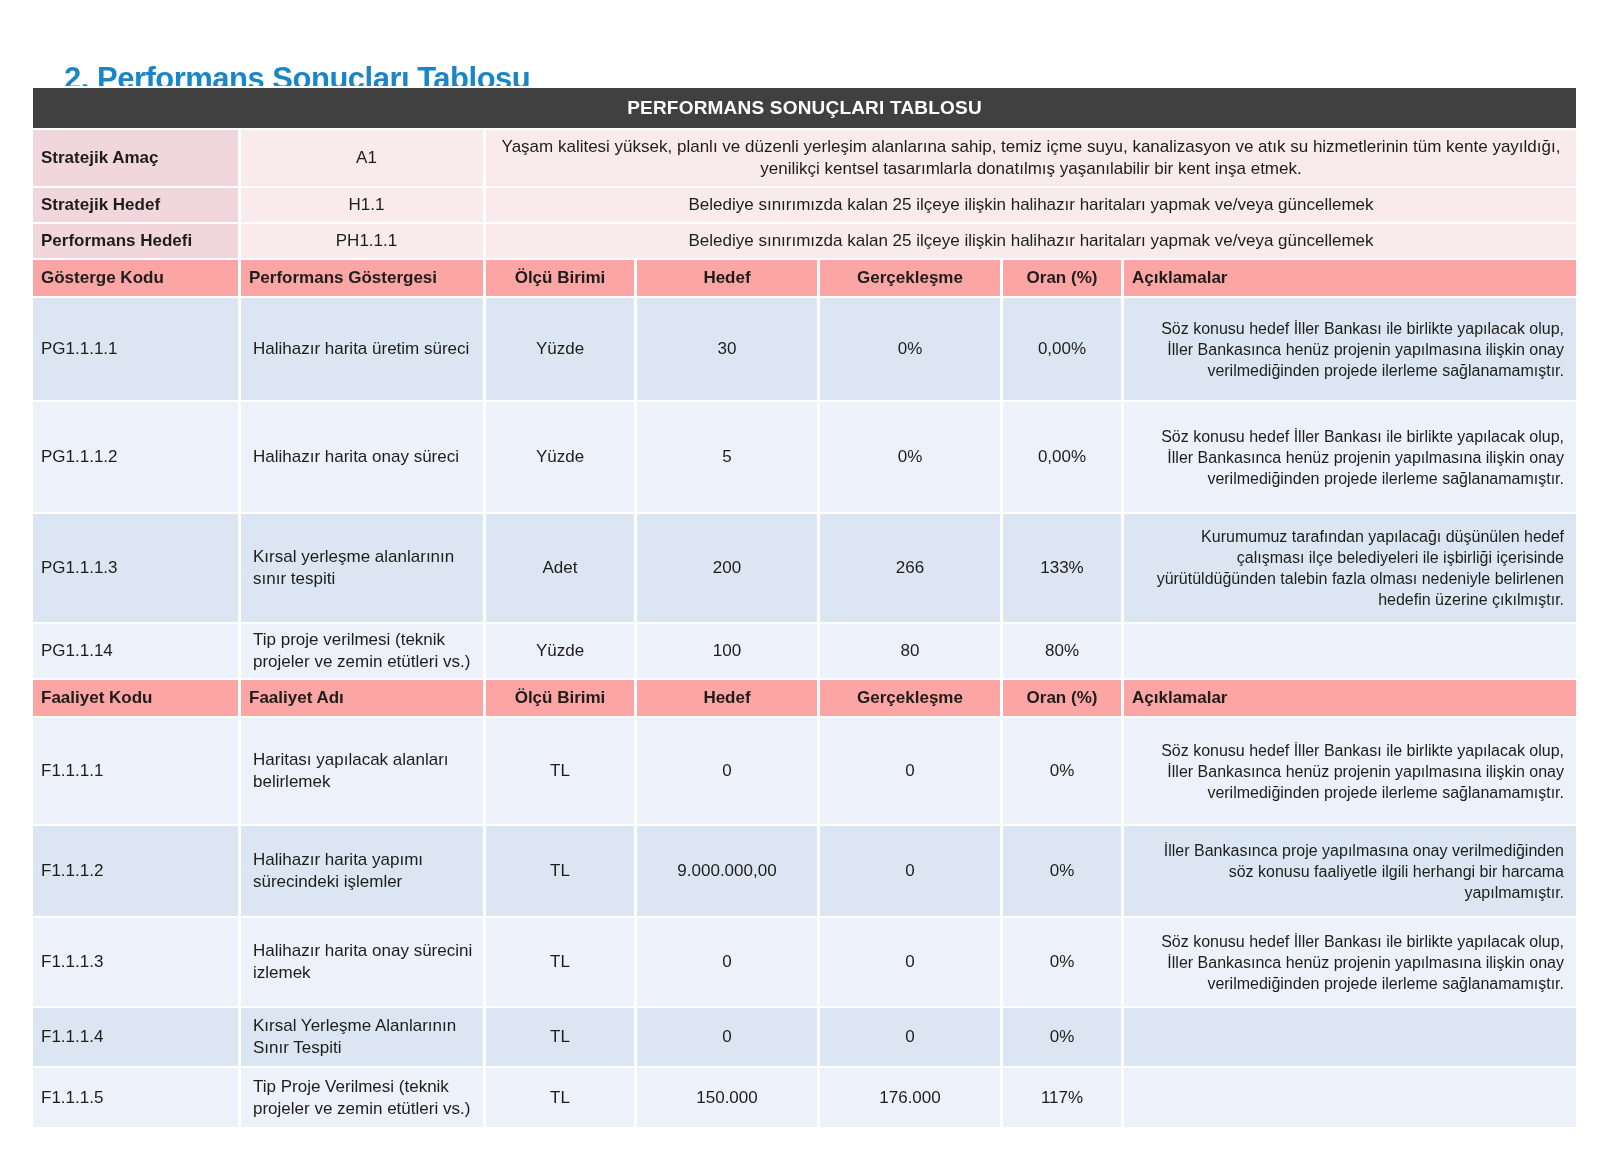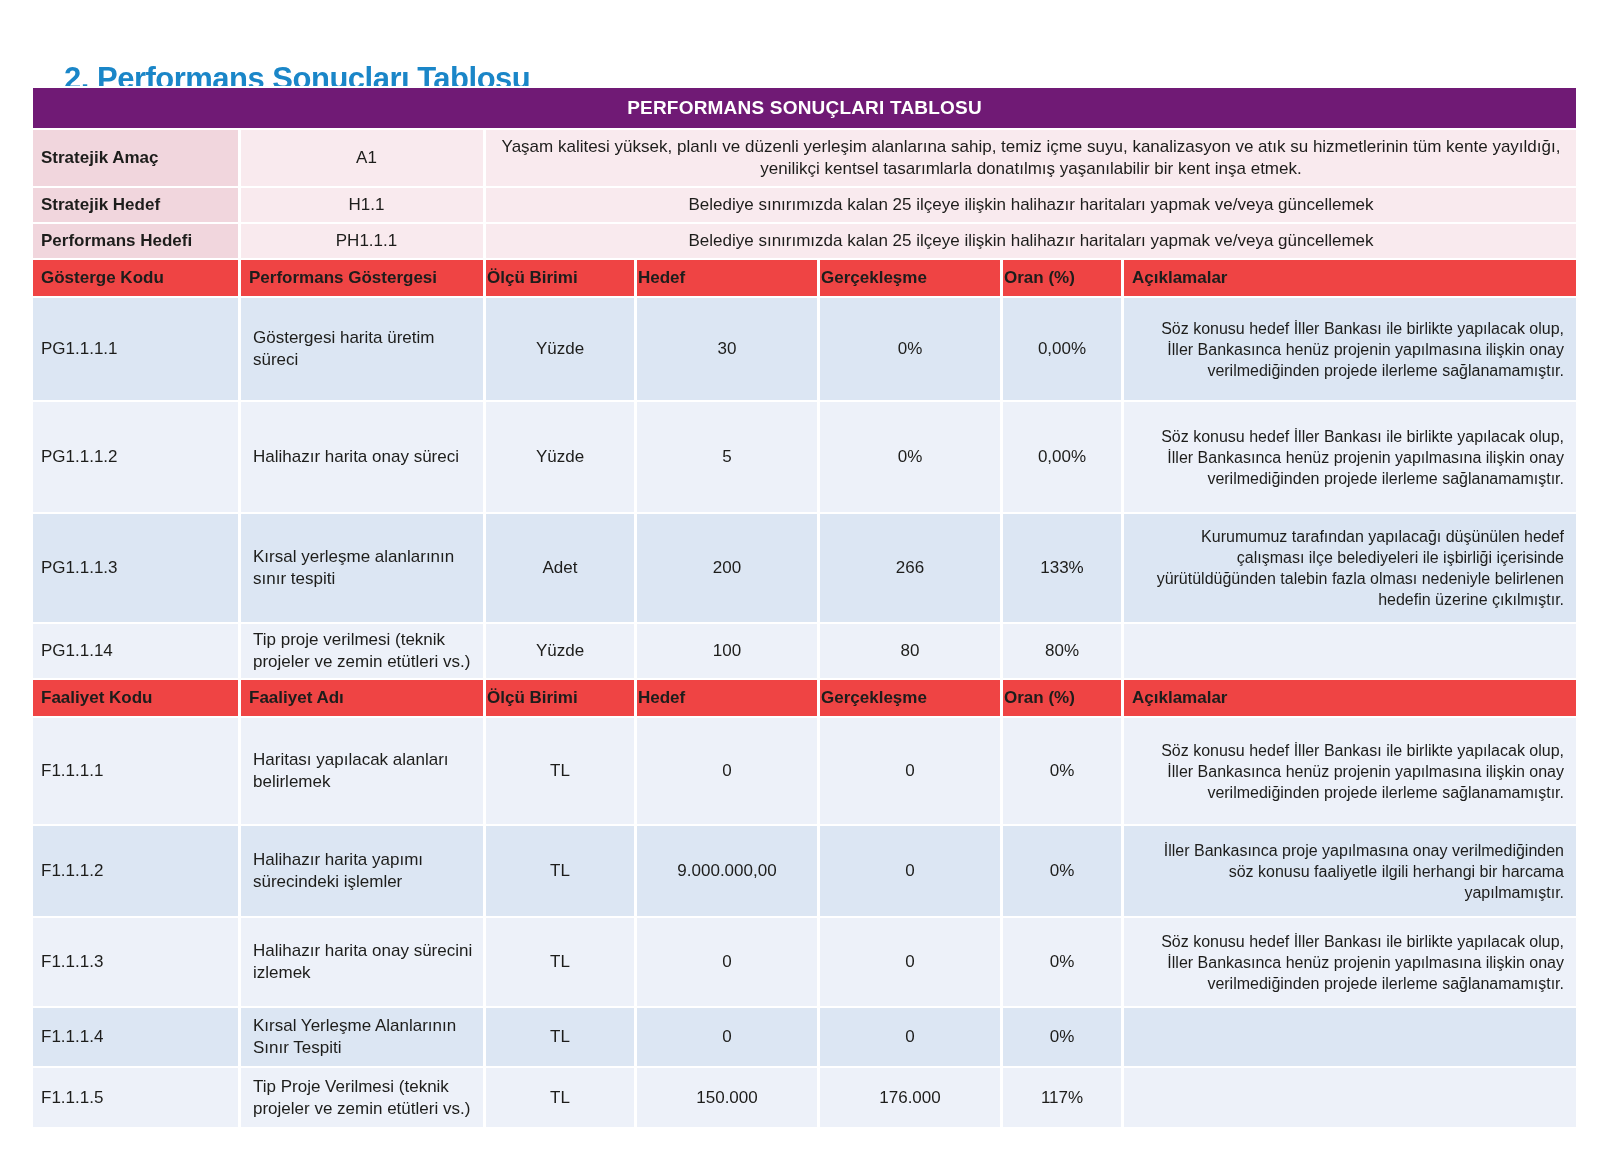--- a/index.html
+++ b/index.html
@@ -13,31 +13,31 @@
     font-size:31px;font-weight:bold;color:#1a86c8;letter-spacing:-0.5px;margin-top:39px;
   }
   table.perf{
     position:absolute;left:30px;top:86px;width:1540px;
     border-collapse:separate;border-spacing:3px 2px;
     table-layout:fixed;background:#ffffff;
   }
   td{vertical-align:middle;font-size:17px;line-height:1.3;overflow:hidden;}
   
   td.banner{
-    background:#701a75;color:#ffffff;text-align:center;
+    background:#404040;color:#ffffff;text-align:center;
     font-weight:bold;font-size:19px;height:38px;letter-spacing:0.2px;
   }
   
   td.meta-label{background:#f1d6dd;font-weight:bold;padding-left:8px;}
   td.meta-code{background:#f9eaee;padding-left:10px;text-align:center;}
   td.meta-text{background:#f9eaee;padding:6px 14px;text-align:center;}
   
-  td.colhead{background:#ef4444;font-weight:bold;height:34px;}
+  td.colhead{background:#fca5a5;font-weight:bold;height:34px;}
   td.colhead.left{padding-left:8px;text-align:left;}
-  td.colhead.center{text-align:left;}
+  td.colhead.center{text-align:center;}
   
   tr.shade-dark td{background:#dce6f3;}
   tr.shade-light td{background:#edf1f9;}
   td.code{padding-left:8px;text-align:left;}
   td.name{padding-left:12px;padding-right:6px;text-align:left;}
   td.num{text-align:center;}
   td.note{padding:6px 12px;text-align:right;font-size:16px;line-height:1.32;}
 </style>
 </head>
 <body>
@@ -81,21 +81,21 @@
     <td class="colhead left">Performans Göstergesi</td>
     <td class="colhead center">Ölçü Birimi</td>
     <td class="colhead center">Hedef</td>
     <td class="colhead center">Gerçekleşme</td>
     <td class="colhead center">Oran (%)</td>
     <td class="colhead left">Açıklamalar</td>
   </tr>
 
   <tr class="shade-dark" style="height:102px">
     <td class="code">PG1.1.1.1</td>
-    <td class="name">Göstergesi harita üretim süreci</td>
+    <td class="name">Halihazır harita üretim süreci</td>
     <td class="num">Yüzde</td>
     <td class="num">30</td>
     <td class="num">0%</td>
     <td class="num">0,00%</td>
     <td class="note">Söz konusu  hedef  İller Bankası ile birlikte yapılacak olup, İller Bankasınca henüz projenin yapılmasına ilişkin onay verilmediğinden projede ilerleme sağlanamamıştır.</td>
   </tr>
   <tr class="shade-light" style="height:110px">
     <td class="code">PG1.1.1.2</td>
     <td class="name">Halihazır harita onay süreci</td>
     <td class="num">Yüzde</td>

